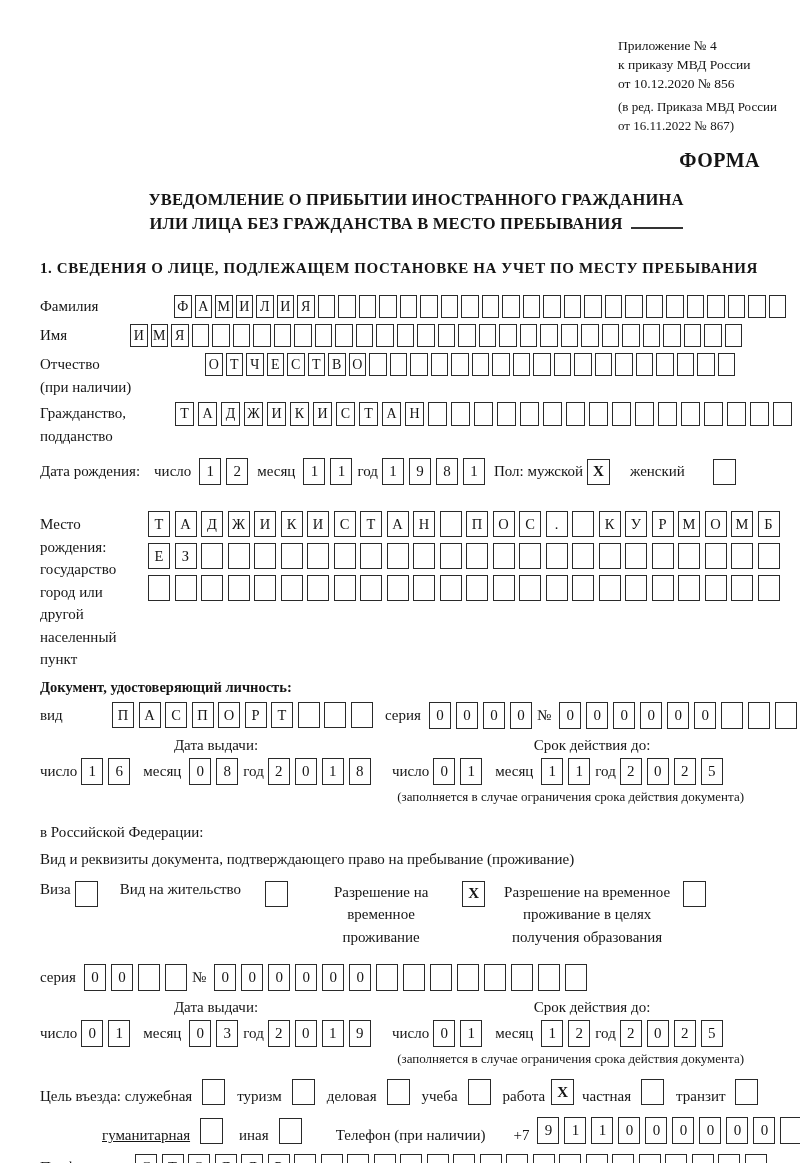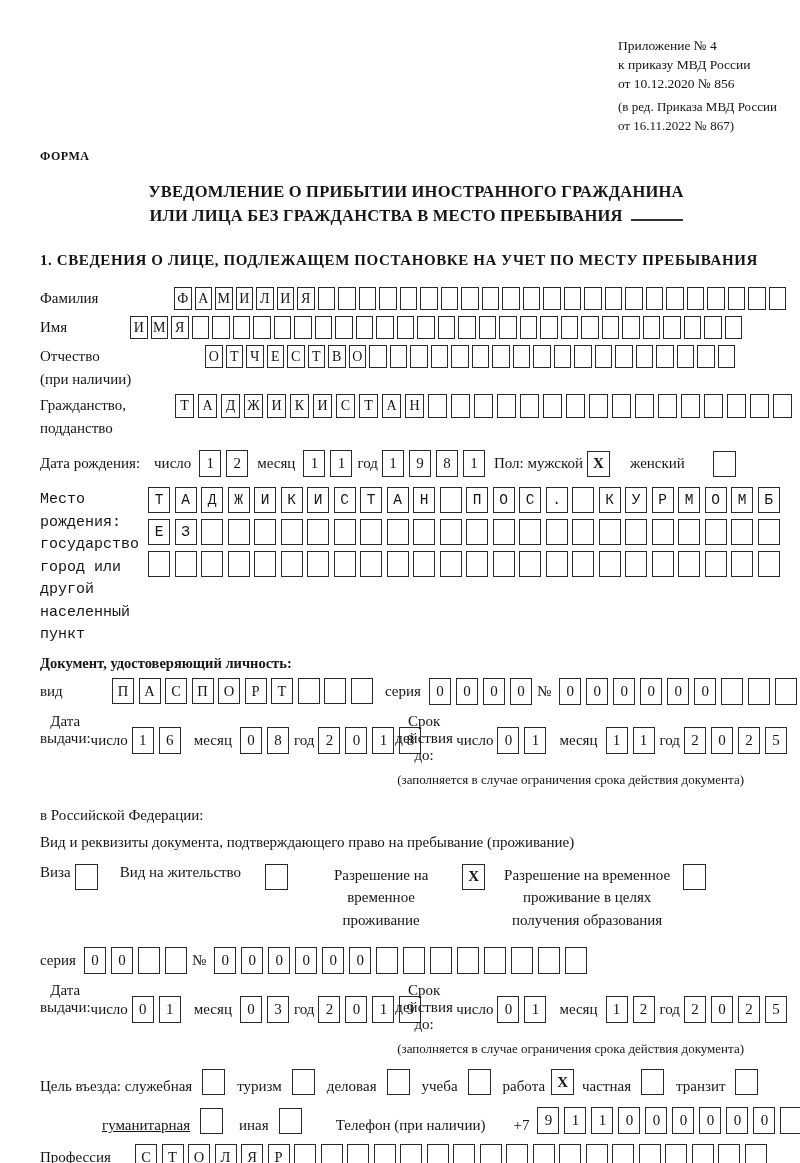--- a/index.html
+++ b/index.html
@@ -8,21 +8,21 @@
     width:800px; min-height:1163px;
     color:#151515;
     font-family:"Liberation Serif","DejaVu Serif",serif;
     font-size:15px;
   }
   .page { width:800px; min-height:1163px; padding:36px 8px 24px 40px; background:#fff; }
 
   
   .appendix { margin-left:578px; width:182px; font-size:13.5px; line-height:1.42; }
   .appendix .rev { margin-top:5px; font-size:13px; }
-  .form-marker { padding-right:32px; font-weight:bold; font-size:12px; margin-top:14px; letter-spacing:0.5px; }
+  .form-marker { text-align:right; padding-right:32px; font-weight:bold; font-size:20px; margin-top:14px; letter-spacing:0.5px; }
 
   .doc-title { text-align:center; font-weight:bold; font-size:16.5px; line-height:1.45; margin-top:16px; letter-spacing:0.2px; }
   .blank-line { display:inline-block; width:52px; border-bottom:2px solid #333; height:14px; margin-left:8px; }
 
   .section-heading { font-weight:bold; font-size:15px; letter-spacing:0.6px; margin-top:24px; }
 
   
   .row { display:flex; align-items:center; margin-top:6px; }
   .lbl { flex:none; }
 
@@ -49,29 +49,29 @@
   .w-165 { width:165px; }
   .w-135 { width:135px; }
   .two-line { line-height:1.55; align-self:flex-start; }
   .top-align { align-items:flex-start; }
 
   
   .gap8 { margin-left:8px; } .gap4 { margin-left:4px; }
   .gap14 { margin-left:14px; } .gap20 { margin-left:20px; } .gap28 { margin-left:28px; }
 
   
-  .bp { display:flex; margin-top:10px;font-family:Liberation Mono, monospace; }
+  .bp { display:flex; margin-top:26px; }
   .bp-labels { width:108px; flex:none; line-height:1.5; padding-top:2px; }
   .bp-cells .cells { display:flex; margin-bottom:6px; }
 
   .center-bold { text-align:left; font-weight:bold; font-size:14.5px; margin-top:8px; }
 
   
   .datepair { display:flex; margin-top:8px; }
-  .dp-col { display:flex; flex-direction:row; }
+  .dp-col { display:flex; flex-direction:column;justify-content:flex-end; }
   .dp-left { width:352px; flex:none; }
   .dp-right { flex:1; }
   .dp-label { text-align:center; margin-bottom:4px; }
   .dp-row { display:flex; align-items:center; }
   .note { text-align:right; padding-right:48px; font-size:13px; margin-top:4px; }
 
   .intro { margin-top:14px; line-height:1.8; }
 
   
   .opts { display:flex; align-items:flex-start; margin-top:8px; }

